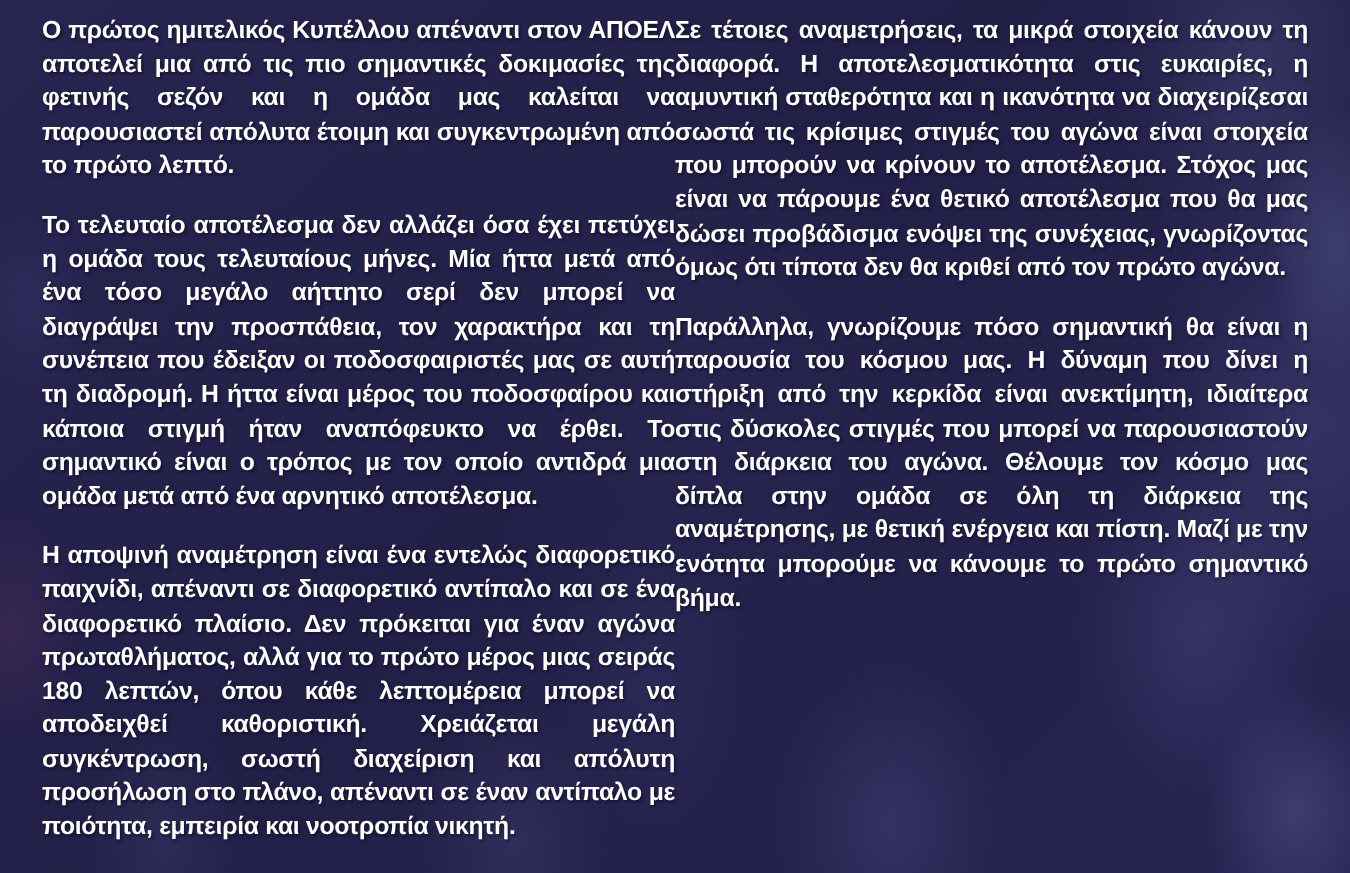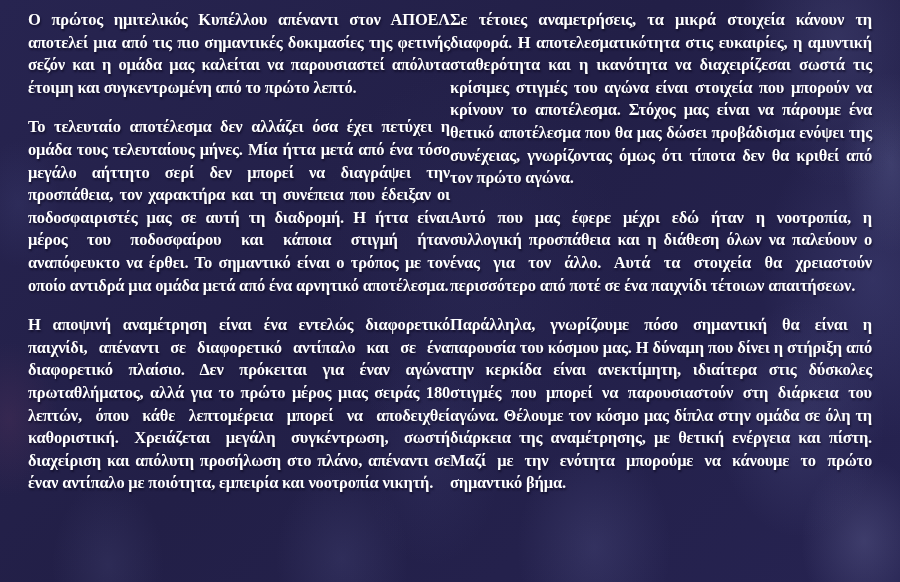--- a/index.html
+++ b/index.html
@@ -38,21 +38,20 @@
       radial-gradient(60px 90px   at 2% 35%,  rgba(90,95,160,0.15),   transparent 70%),
       radial-gradient(220px 280px at 52% 45%, rgba(72,75,135,0.12),   transparent 70%),
       radial-gradient(100px 160px at 48% 78%, rgba(95,100,165,0.12),  transparent 70%),
       linear-gradient(135deg, #272450 0%, #221f47 45%, #262351 100%);
   }
   .columns {
     position: relative;
     display: flex;
     padding: 9px 28px 0 28px;
     height: 100%;
-    font-family: Liberation Serif, serif;
   }
   .col {
     flex: 1 1 0;
     min-width: 0;
   }
   .col p {
     margin: 0 0 17px 0;
     color: var(--fg);
     font-size: 16.5px;
     line-height: 22.6px;
@@ -68,17 +67,16 @@
 <div class="page">
   <div class="bg-texture"></div>
   <div class="columns">
     <div class="col">
       <p>Ο πρώτος ημιτελικός Κυπέλλου απέναντι στον ΑΠΟΕΛ αποτελεί μια από τις πιο σημαντικές δοκιμασίες της φετινής σεζόν και η ομάδα μας καλείται να παρουσιαστεί απόλυτα έτοιμη και συγκεντρωμένη από το πρώτο λεπτό.</p>
       <p>Το τελευταίο αποτέλεσμα δεν αλλάζει όσα έχει πετύχει η ομάδα τους τελευταίους μήνες. Μία ήττα μετά από ένα τόσο μεγάλο αήττητο σερί δεν μπορεί να διαγράψει την προσπάθεια, τον χαρακτήρα και τη συνέπεια που έδειξαν οι ποδοσφαιριστές μας σε αυτή τη διαδρομή. Η ήττα είναι μέρος του ποδοσφαίρου και κάποια στιγμή ήταν αναπόφευκτο να έρθει. Το σημαντικό είναι ο τρόπος με τον οποίο αντιδρά μια ομάδα μετά από ένα αρνητικό αποτέλεσμα.</p>
       <p>Η αποψινή αναμέτρηση είναι ένα εντελώς διαφορετικό παιχνίδι, απέναντι σε διαφορετικό αντίπαλο και σε ένα διαφορετικό πλαίσιο. Δεν πρόκειται για έναν αγώνα πρωταθλήματος, αλλά για το πρώτο μέρος μιας σειράς 180 λεπτών, όπου κάθε λεπτομέρεια μπορεί να αποδειχθεί καθοριστική. Χρειάζεται μεγάλη συγκέντρωση, σωστή διαχείριση και απόλυτη προσήλωση στο πλάνο, απέναντι σε έναν αντίπαλο με ποιότητα, εμπειρία και νοοτροπία νικητή.</p>
     </div>
     <div class="col">
       <p>Σε τέτοιες αναμετρήσεις, τα μικρά στοιχεία κάνουν τη διαφορά. Η αποτελεσματικότητα στις ευκαιρίες, η αμυντική σταθερότητα και η ικανότητα να διαχειρίζεσαι σωστά τις κρίσιμες στιγμές του αγώνα είναι στοιχεία που μπορούν να κρίνουν το αποτέλεσμα. Στόχος μας είναι να πάρουμε ένα θετικό αποτέλεσμα που θα μας δώσει προβάδισμα ενόψει της συνέχειας, γνωρίζοντας όμως ότι τίποτα δεν θα κριθεί από τον πρώτο αγώνα.</p>
-      <p>Αυτό που μας έφερε μέχρι εδώ ήταν η νοοτροπία, η συλλογική προσπάθεια και η διάθεση όλων να παλεύουν ο ένας για τον άλλο. Αυτά τα στοιχεία θα χρειαστούν περισσότερο από ποτέ σε ένα παιχνίδι τέτοιων απαιτήσεων.</p>
       <p>Παράλληλα, γνωρίζουμε πόσο σημαντική θα είναι η παρουσία του κόσμου μας. Η δύναμη που δίνει η στήριξη από την κερκίδα είναι ανεκτίμητη, ιδιαίτερα στις δύσκολες στιγμές που μπορεί να παρουσιαστούν στη διάρκεια του αγώνα. Θέλουμε τον κόσμο μας δίπλα στην ομάδα σε όλη τη διάρκεια της αναμέτρησης, με θετική ενέργεια και πίστη. Μαζί με την ενότητα μπορούμε να κάνουμε το πρώτο σημαντικό βήμα.</p>
     </div>
   </div>
 </div>
 
 </body></html>

